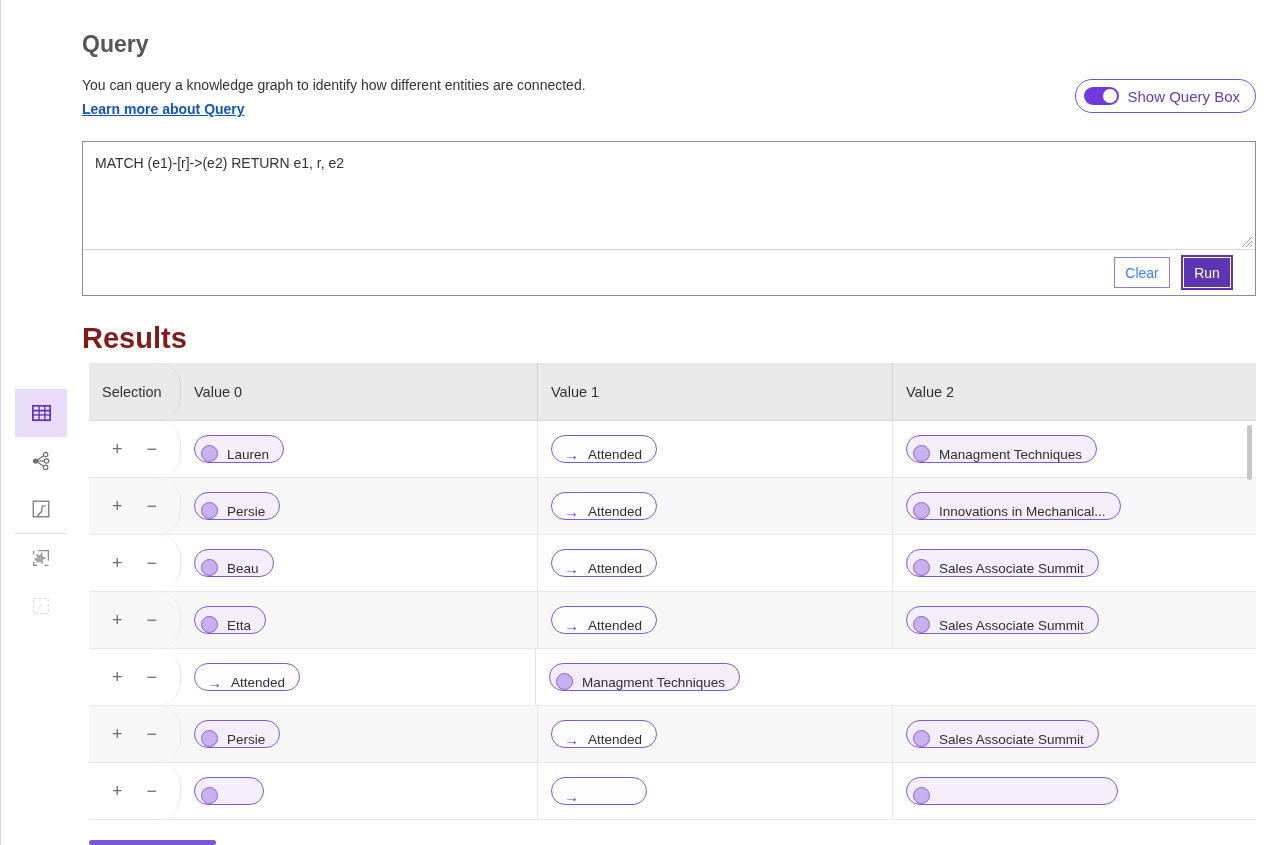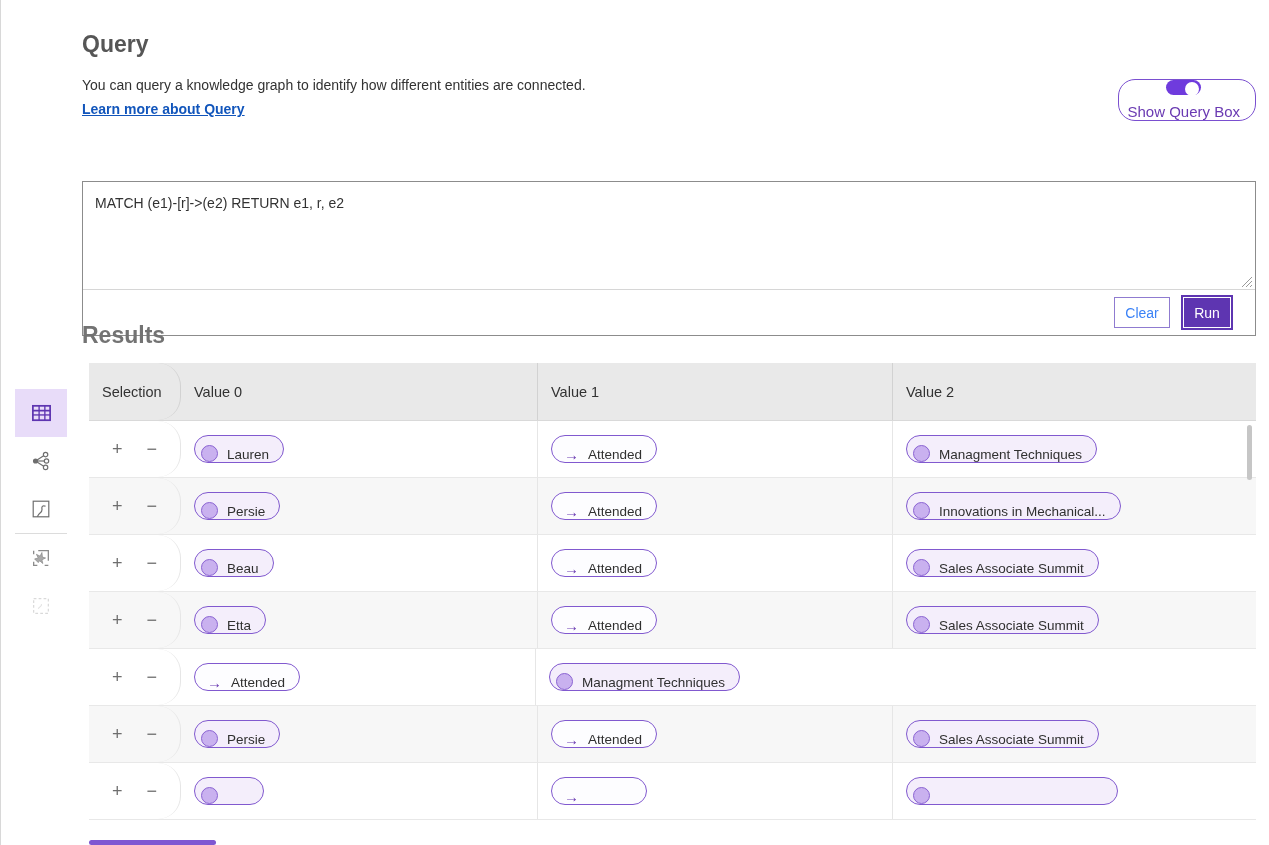--- a/index.html
+++ b/index.html
@@ -5,39 +5,39 @@
   * { margin:0; padding:0; box-sizing:border-box; }
   html,body { width:1269px; height:845px; }
   body { font-family:"Liberation Sans","DejaVu Sans",sans-serif; background:#ffffff; color:#323232; overflow:hidden; }
   .page { position:relative; width:1269px; height:845px; background:#fff; border-left:1px solid #d8d8d8; }
 
   
   .q-title { position:absolute; left:81px; top:31px; font-size:23px; font-weight:bold; color:#565656; }
   .q-desc  { position:absolute; left:81px; top:77px; font-size:14px; color:#323232; }
   .q-link  { position:absolute; left:81px; top:101px; font-size:14px; font-weight:bold; color:#1155bb; text-decoration:underline; cursor:pointer; }
 
-  .toggle-pill { position:absolute; right:13px; top:79px; height:42px; display:inline-flex; align-items:center;
-    gap:8px; padding:0 15px 0 8px; border:1px solid #7a4fd0; border-radius:17px; background:#fff; cursor:pointer;flex-direction:column; }
+  .toggle-pill { position:absolute; right:13px; top:79px; height:34px; display:inline-flex; align-items:center;
+    gap:8px; padding:0 15px 0 8px; border:1px solid #7a4fd0; border-radius:17px; background:#fff; cursor:pointer; }
   .switch { width:35px; height:18px; border-radius:9px; background:#6f3bdd; position:relative; }
   .switch .knob { position:absolute; right:2px; top:2px; width:14px; height:14px; border-radius:50%; background:#fff; }
   .toggle-label { font-size:15px; color:#6a3ab2; }
 
   
-  .query-box { position:absolute; left:81px; top:141px; width:1174px; height:155px; border:1px solid #8c8c8c; background:#fff;margin-top:40px; }
+  .query-box { position:absolute; left:81px; top:141px; width:1174px; height:155px; border:1px solid #8c8c8c; background:#fff; }
   .query-input { display:block; width:100%; height:108px; border:none; outline:none; resize:none;
     font-family:"Liberation Sans","DejaVu Sans",sans-serif; font-size:14px; color:#323232; padding:13px 12px; }
   .resize-handle { position:absolute; right:2px; top:94px; width:12px; height:12px; }
   .btn-bar { position:absolute; left:0; right:0; bottom:0; height:46px; border-top:1px solid #d6d6d6;
     display:flex; align-items:center; justify-content:flex-end; gap:13px; padding-right:22px; }
   .btn { font-family:inherit; font-size:14px; cursor:pointer; }
   .clear-btn { width:56px; height:31px; background:#fff; color:#3b82f6; border:1px solid #8f7bd0; }
   .run-btn { width:48px; height:31px; background:#5e35b1; color:#fff; border:1px solid #fff; box-shadow:0 0 0 2px #5e35b1; margin-right:2px; }
 
   
-  .r-title { position:absolute; left:81px; top:322px; font-size:23px; font-weight:bold; color:#737373; }
+  .r-title { position:absolute; left:81px; top:322px; font-size:29px; font-weight:bold; color:#7f1d1d; }
 
   
   .view-sidebar { position:absolute; left:14px; top:389px; width:52px; }
   .view-item { width:52px; height:48px; display:flex; align-items:center; justify-content:center; cursor:pointer; background:transparent; border:none; }
   .view-item.active { background:#e8dcf9; }
   .view-divider { width:52px; height:1px; background:#dcdcdc; margin:0; }
   .view-item.disabled { cursor:default; }
 
   
   .rtable { position:absolute; left:88px; top:363px; width:1167px; }

